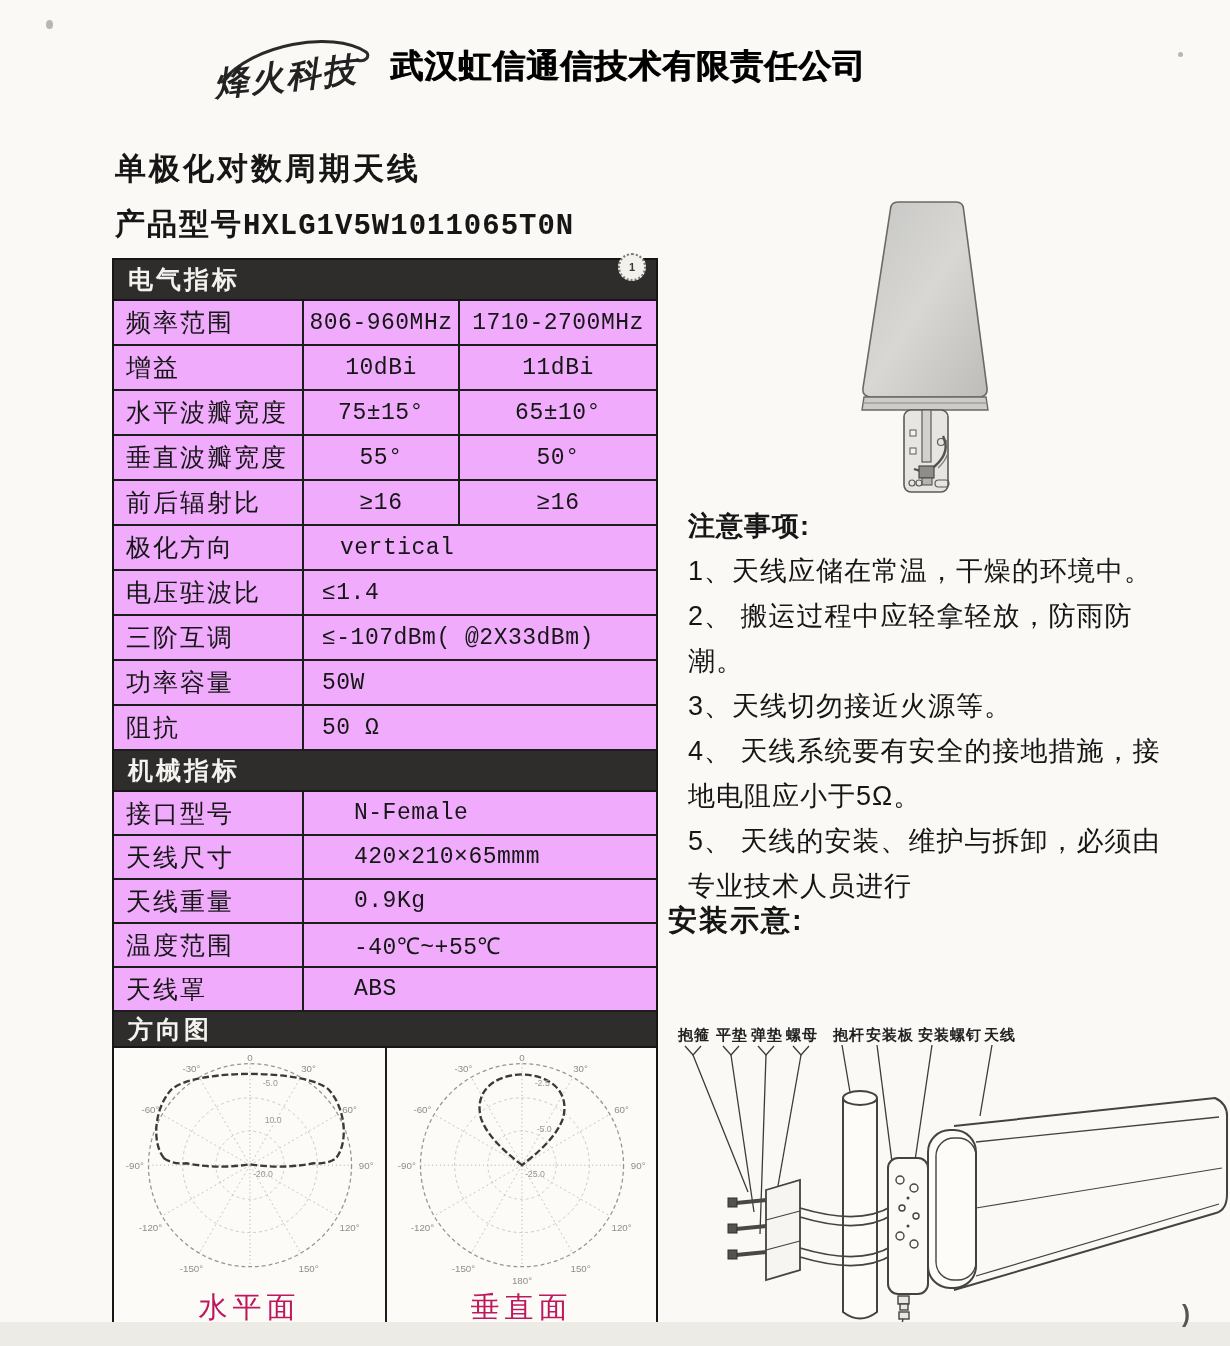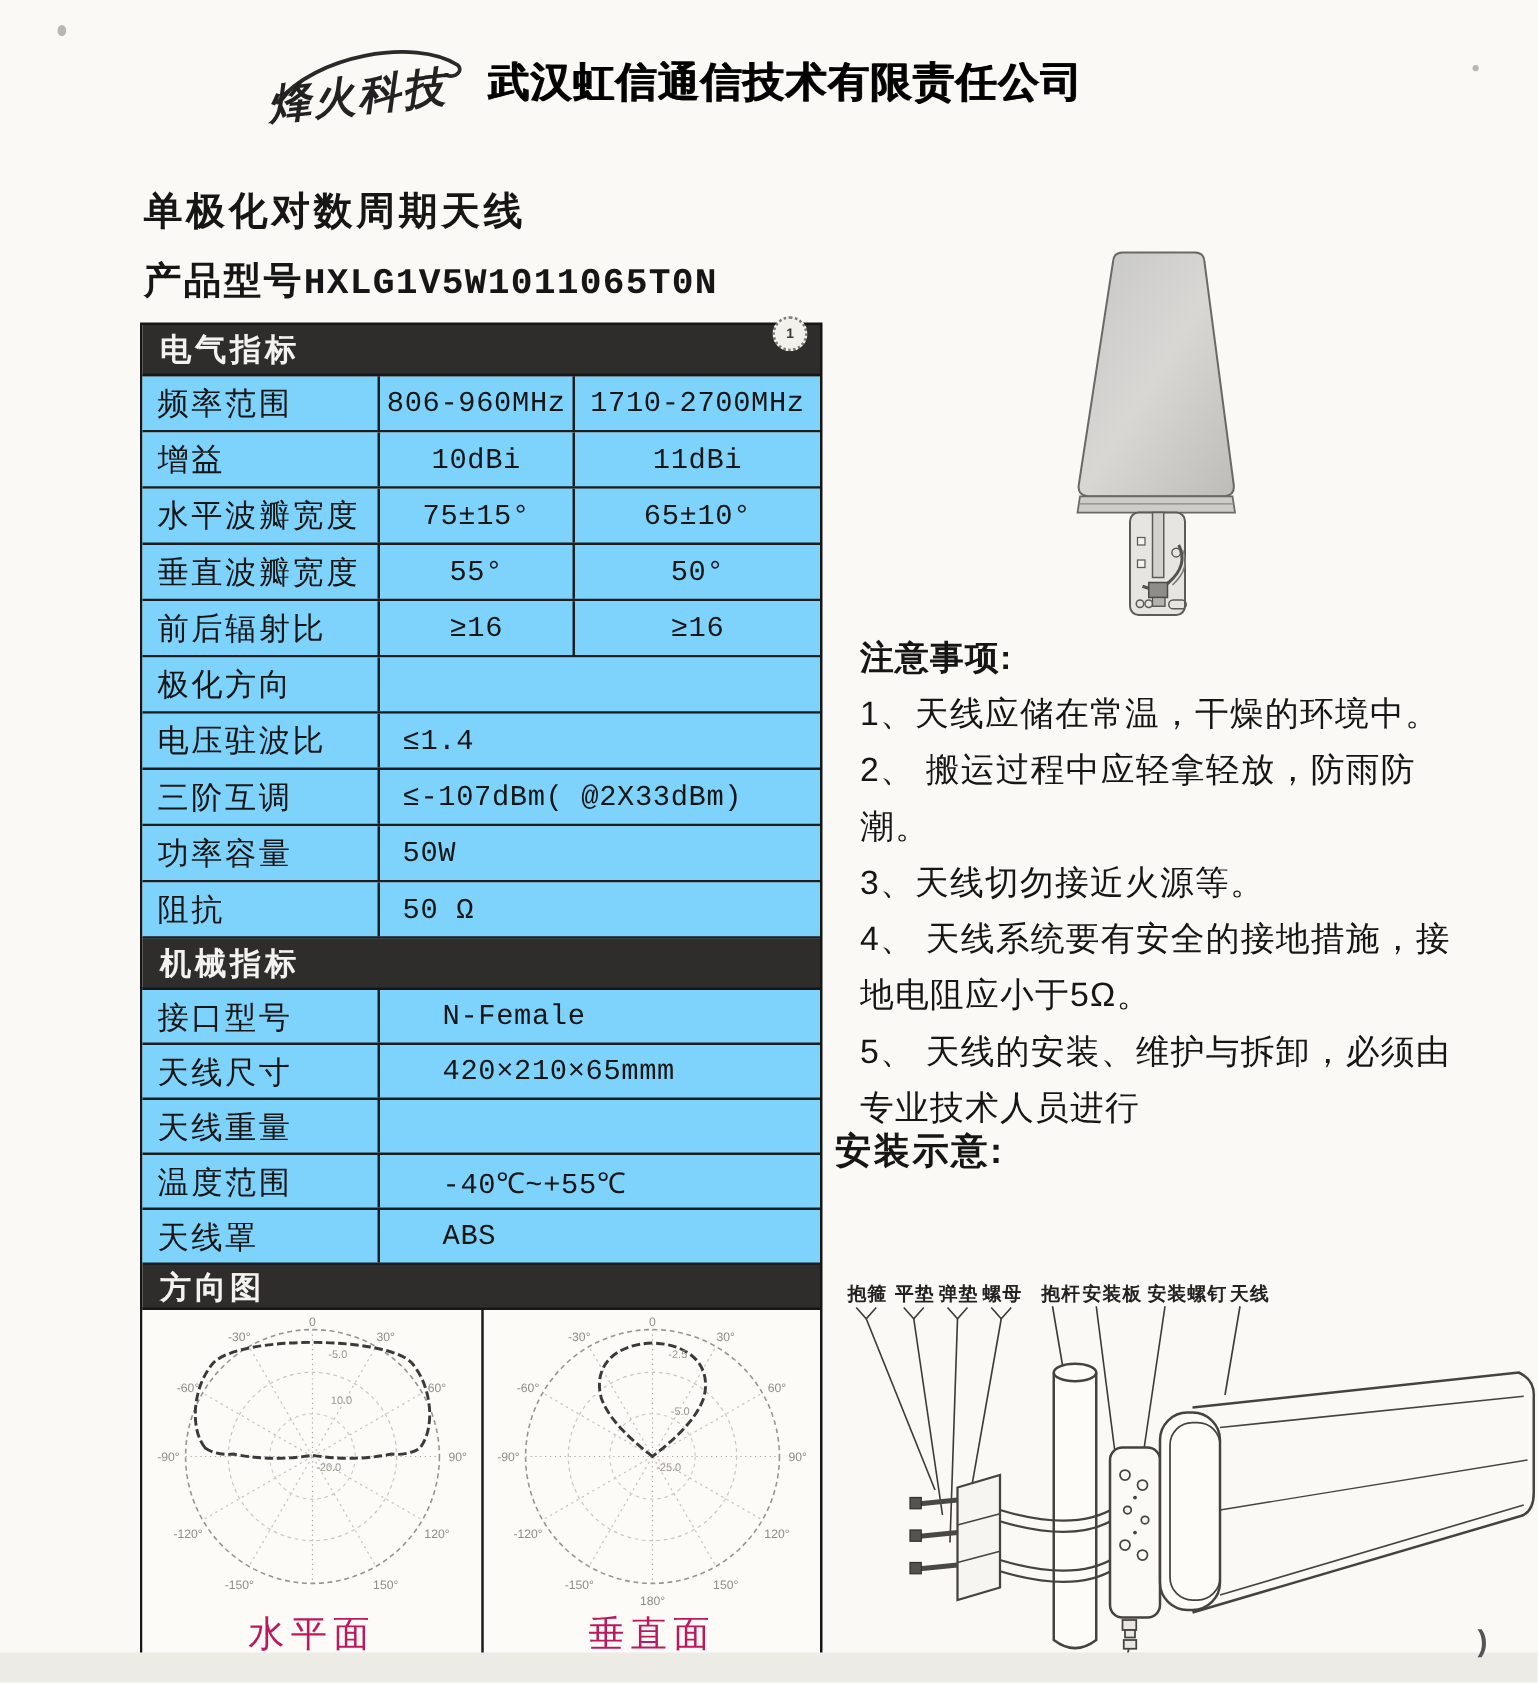--- a/index.html
+++ b/index.html
@@ -27,21 +27,21 @@
   .spec-table{
     left:112px;top:258px;width:546px;box-sizing:border-box;
     border:2px solid #161616;background:#fcfbf8;
   }
   .sec-hd{
     position:relative;height:39px;background:#2e2d2b;color:#f4f2ee;display:flex;align-items:center;
     font-size:25px;font-weight:bold;letter-spacing:3px;padding-left:14px;
     border-bottom:2px solid #161616;
   }
   .sec-hd.short{height:34px;}
-  .srow{display:flex;align-items:stretch;border-bottom:2px solid #1d1d1d;background:#7dd3fc;}
+  .srow{display:flex;align-items:stretch;border-bottom:2px solid #1d1d1d;background:#f0abfc;}
   .srow.er{height:43px;}
   .srow.mr{height:42px;gap:32px;}
   .cell{display:flex;align-items:center;box-sizing:border-box;}
   .lbl{width:190px;font-size:25px;letter-spacing:2px;padding-left:12px;border-right:2px solid #1d1d1d;}
   .v1{width:156px;justify-content:center;border-right:2px solid #1d1d1d;}
   .v2{flex:1;justify-content:center;}
   .vm{flex:1;padding-left:18px;}
   .val{font-family:"Liberation Mono","DejaVu Sans Mono",monospace;font-size:23px;letter-spacing:0.5px;}
   .badge{
     position:absolute;left:504px;top:-7px;width:24px;height:24px;border-radius:50%;
@@ -111,20 +111,21 @@
     <div class="cell v1 val">55°</div>
     <div class="cell v2 val">50°</div>
   </div>
   <div class="srow er">
     <div class="cell lbl">前后辐射比</div>
     <div class="cell v1 val">≥16</div>
     <div class="cell v2 val">≥16</div>
   </div>
   <div class="srow er">
     <div class="cell lbl">极化方向</div>
+    <div class="cell vm val" style="padding-left:36px;">vertical</div>
   </div>
   <div class="srow er">
     <div class="cell lbl">电压驻波比</div>
     <div class="cell vm val">≤1.4</div>
   </div>
   <div class="srow er">
     <div class="cell lbl">三阶互调</div>
     <div class="cell vm val">≤-107dBm( @2X33dBm)</div>
   </div>
   <div class="srow er">
@@ -143,20 +144,21 @@
   <div class="srow mr">
     <div class="cell lbl">接口型号</div>
     <div class="cell vm val">N-Female</div>
   </div>
   <div class="srow mr">
     <div class="cell lbl">天线尺寸</div>
     <div class="cell vm val">420×210×65mmm</div>
   </div>
   <div class="srow mr">
     <div class="cell lbl">天线重量</div>
+    <div class="cell vm val">0.9Kg</div>
   </div>
   <div class="srow mr">
     <div class="cell lbl">温度范围</div>
     <div class="cell vm val">-40℃~+55℃</div>
   </div>
   <div class="srow mr">
     <div class="cell lbl">天线罩</div>
     <div class="cell vm val">ABS</div>
   </div>
 

